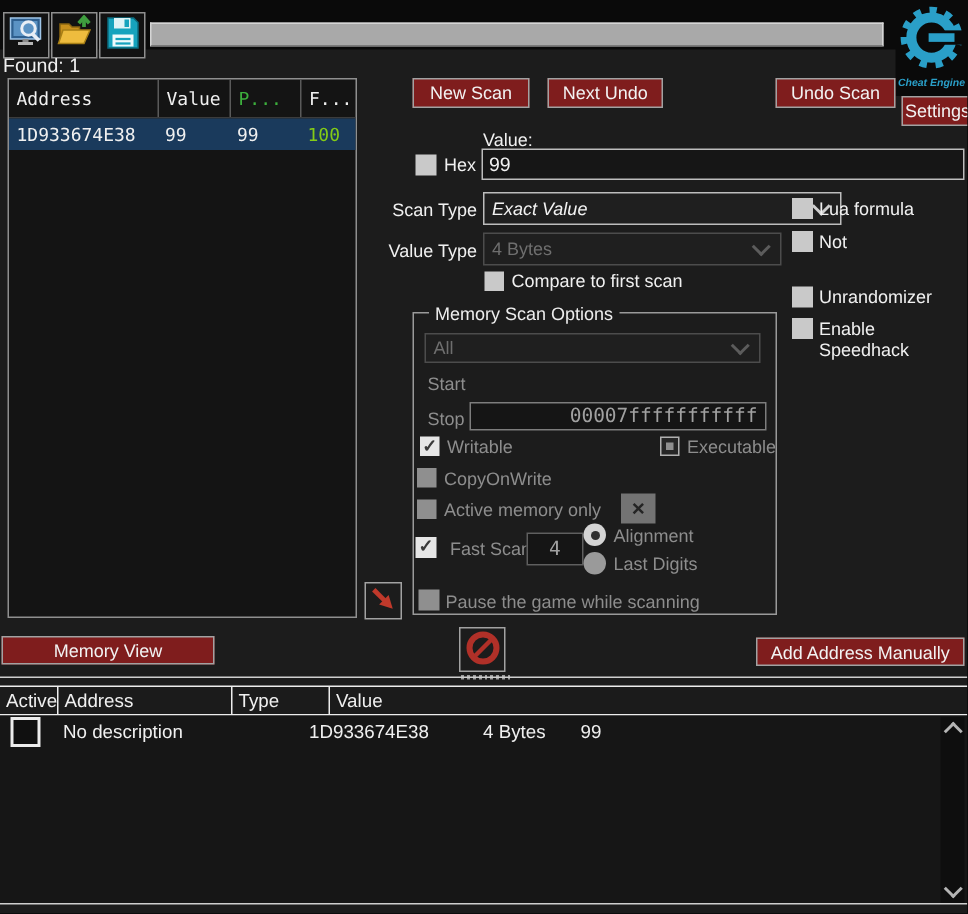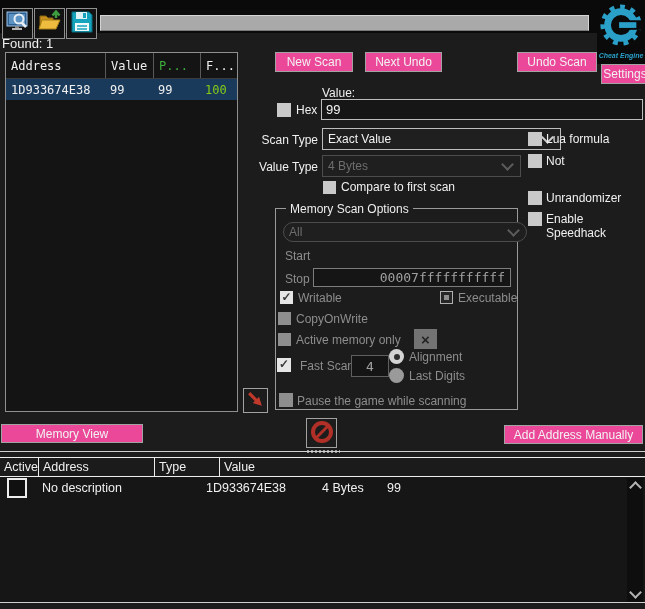--- a/index.html
+++ b/index.html
@@ -16,21 +16,21 @@
   .toolbtn { top:8px; width:31px; height:31px; background:#121212; border:1px solid #8f8f8f;
              display:flex; align-items:center; justify-content:center; }
   .progress { left:100px; top:15px; width:489px; height:16px; background:#a9a9a9;
               border:1px solid #d5d5d5; border-bottom-color:#7a7a7a; }
 
   
   .logo-box { left:597px; top:0; width:48px; height:64px; background:#0a0a0a; text-align:center; }
   .logo-text { display:block; margin-top:-3px; font-size:7px; font-style:italic; font-weight:bold; color:#2a9fc8; }
 
   
-  .btn { background:#ec4899; border:1px solid #a2a2a2; color:#f2f2f2; font-size:12px;
+  .btn { background:#7f1d1d; border:1px solid #a2a2a2; color:#f2f2f2; font-size:12px;
          display:flex; align-items:center; justify-content:center; }
   .cb  { width:14px; height:14px; }
   .cb-light { background:#c9c9c9; }
   .cb-dis   { background:#8f8f8f; }
   .cb-checked { background:#e6e6e6; color:#3a3a3a; font-size:12px; line-height:13px;
                 text-align:center; font-weight:bold; }
   .cb-ind { background:#262626; border:1px solid #b0b0b0; position:relative; }
   .cb-ind .fill { position:absolute; left:3px; top:3px; right:3px; bottom:3px; background:#8f8f8f; }
   .cb-outline { width:16px; height:16px; border:2px solid #ececec; background:#101010; }
   .lbl { color:#f0f0f0; font-size:12px; }
@@ -175,21 +175,21 @@
   <div class="abs btn" style="left:275px; top:52px; width:78px; height:20px;">New Scan</div>
   <div class="abs btn" style="left:365px; top:52px; width:77px; height:20px;">Next Undo</div>
   <div class="abs btn" style="left:517px; top:52px; width:80px; height:20px;">Undo Scan</div>
 
   <div class="abs lbl" style="left:322px; top:86px;">Value:</div>
   <div class="abs cb cb-light" style="left:277px; top:103px;"></div>
   <div class="abs lbl" style="left:296px; top:103px;">Hex</div>
   <input class="abs input" style="left: 321px; top: 99px; width: 322px; height: 21px;" readonly="" value="99">
 
   <div class="abs lbl" style="left:238px; top:133px; width:80px; text-align:right;">Scan Type</div>
-  <div class="abs dd dd-en" style="left:322px; top:128px; width:239px; height:22px;">
+  <div class="abs dd dd-en" style="left:322px; top:128px; width:239px; height:22px;font-style:italic;">
     <span>Exact Value</span>
     <span class="chev"></span>
   </div>
 
   <div class="abs lbl" style="left:238px; top:160px; width:80px; text-align:right;">Value Type</div>
   <div class="abs dd dd-dis" style="left:322px; top:155px; width:199px; height:22px;">
     <span>4 Bytes</span>
     <span class="chev chev-dis"></span>
   </div>
 
@@ -201,21 +201,21 @@
   <div class="abs cb cb-light" style="left:528px; top:154px;"></div>
   <div class="abs lbl" style="left:546px; top:154px;">Not</div>
   <div class="abs cb cb-light" style="left:528px; top:191px;"></div>
   <div class="abs lbl" style="left:546px; top:191px;">Unrandomizer</div>
   <div class="abs cb cb-light" style="left:528px; top:212px;"></div>
   <div class="abs lbl" style="left:546px; top:212px;">Enable Speedhack</div>
 
   <div class="abs group"></div>
   <div class="abs group-title">Memory Scan Options</div>
 
-  <div class="abs dd dd-dis" style="left:283px; top:222px; width:244px; height:20px;border-radius:10px;">
+  <div class="abs dd dd-dis" style="left:283px; top:222px; width:224px; height:20px;">
     <span>All</span>
     <span class="chev chev-dis"></span>
   </div>
 
   <div class="abs lbl-dis" style="left:285px; top:249px;">Start</div>
   <div class="abs lbl-dis" style="left:285px; top:272px;">Stop</div>
   <input class="abs input-hex" style="left: 313px; top: 268px; width: 198px; height: 19px;" readonly="" value="00007fffffffffff">
 
   <div class="abs cb cb-checked" style="left:280px; top:291px; width:13px; height:13px;">
     <span>✓</span>

